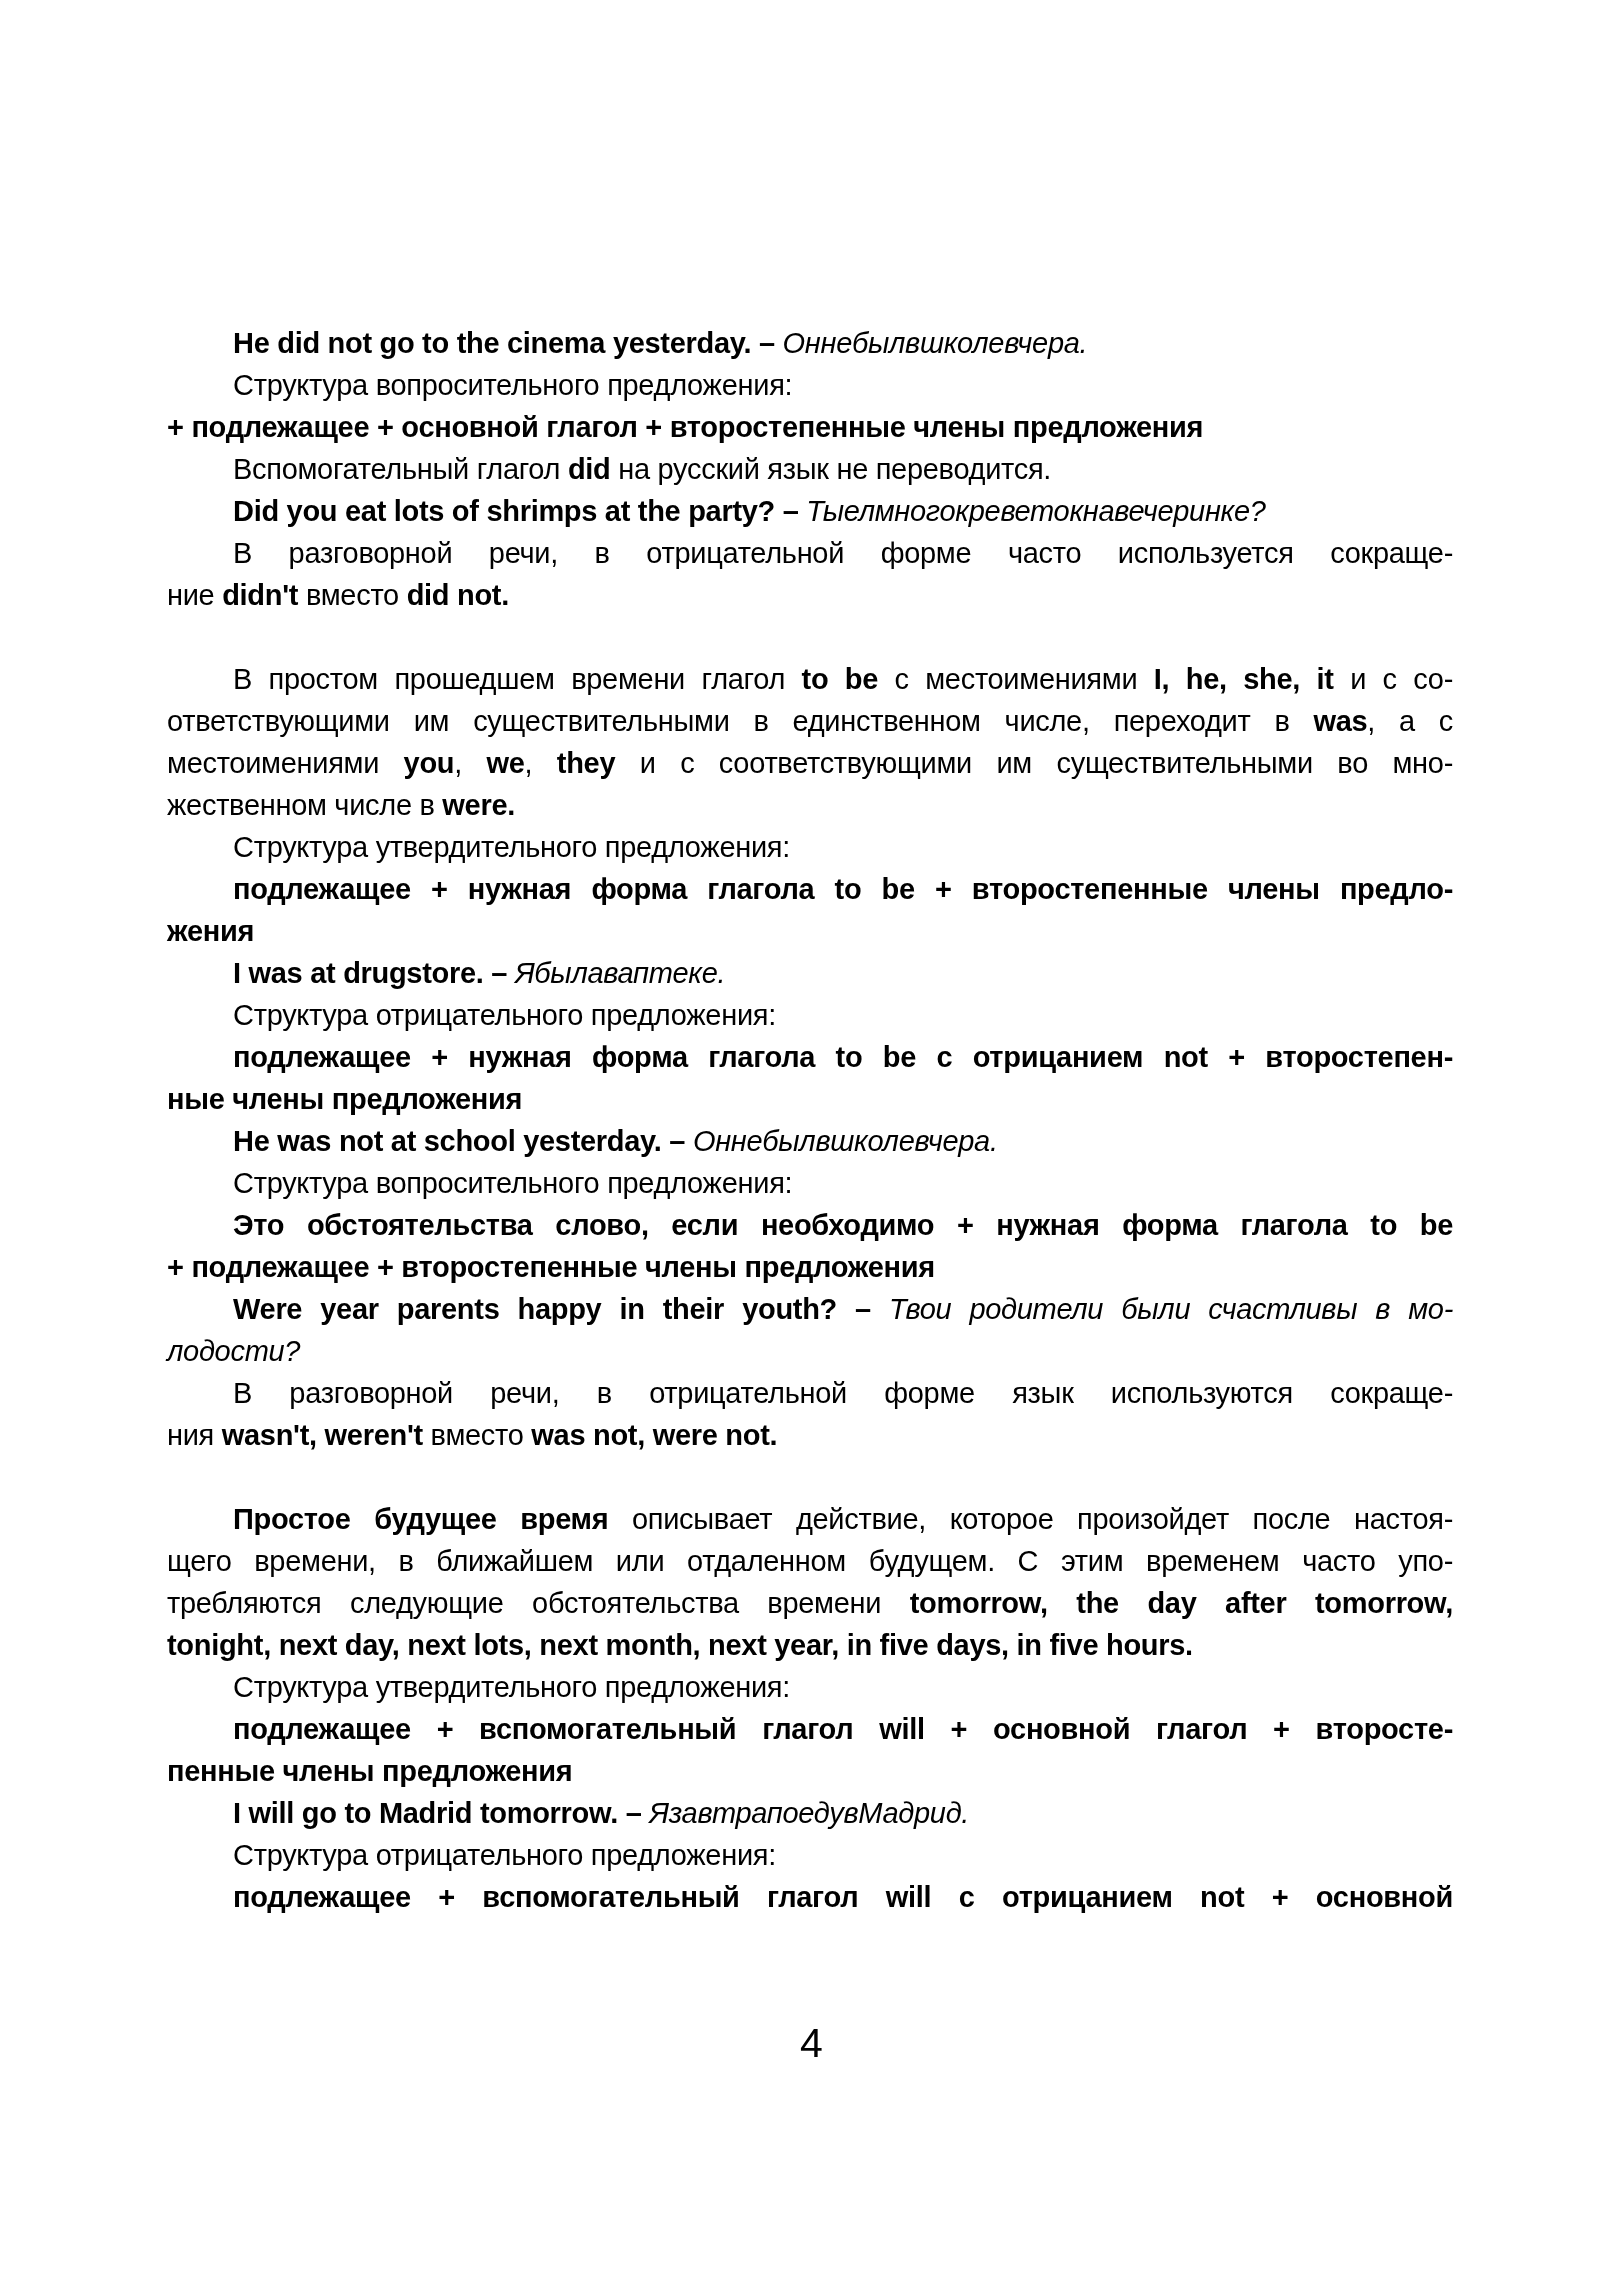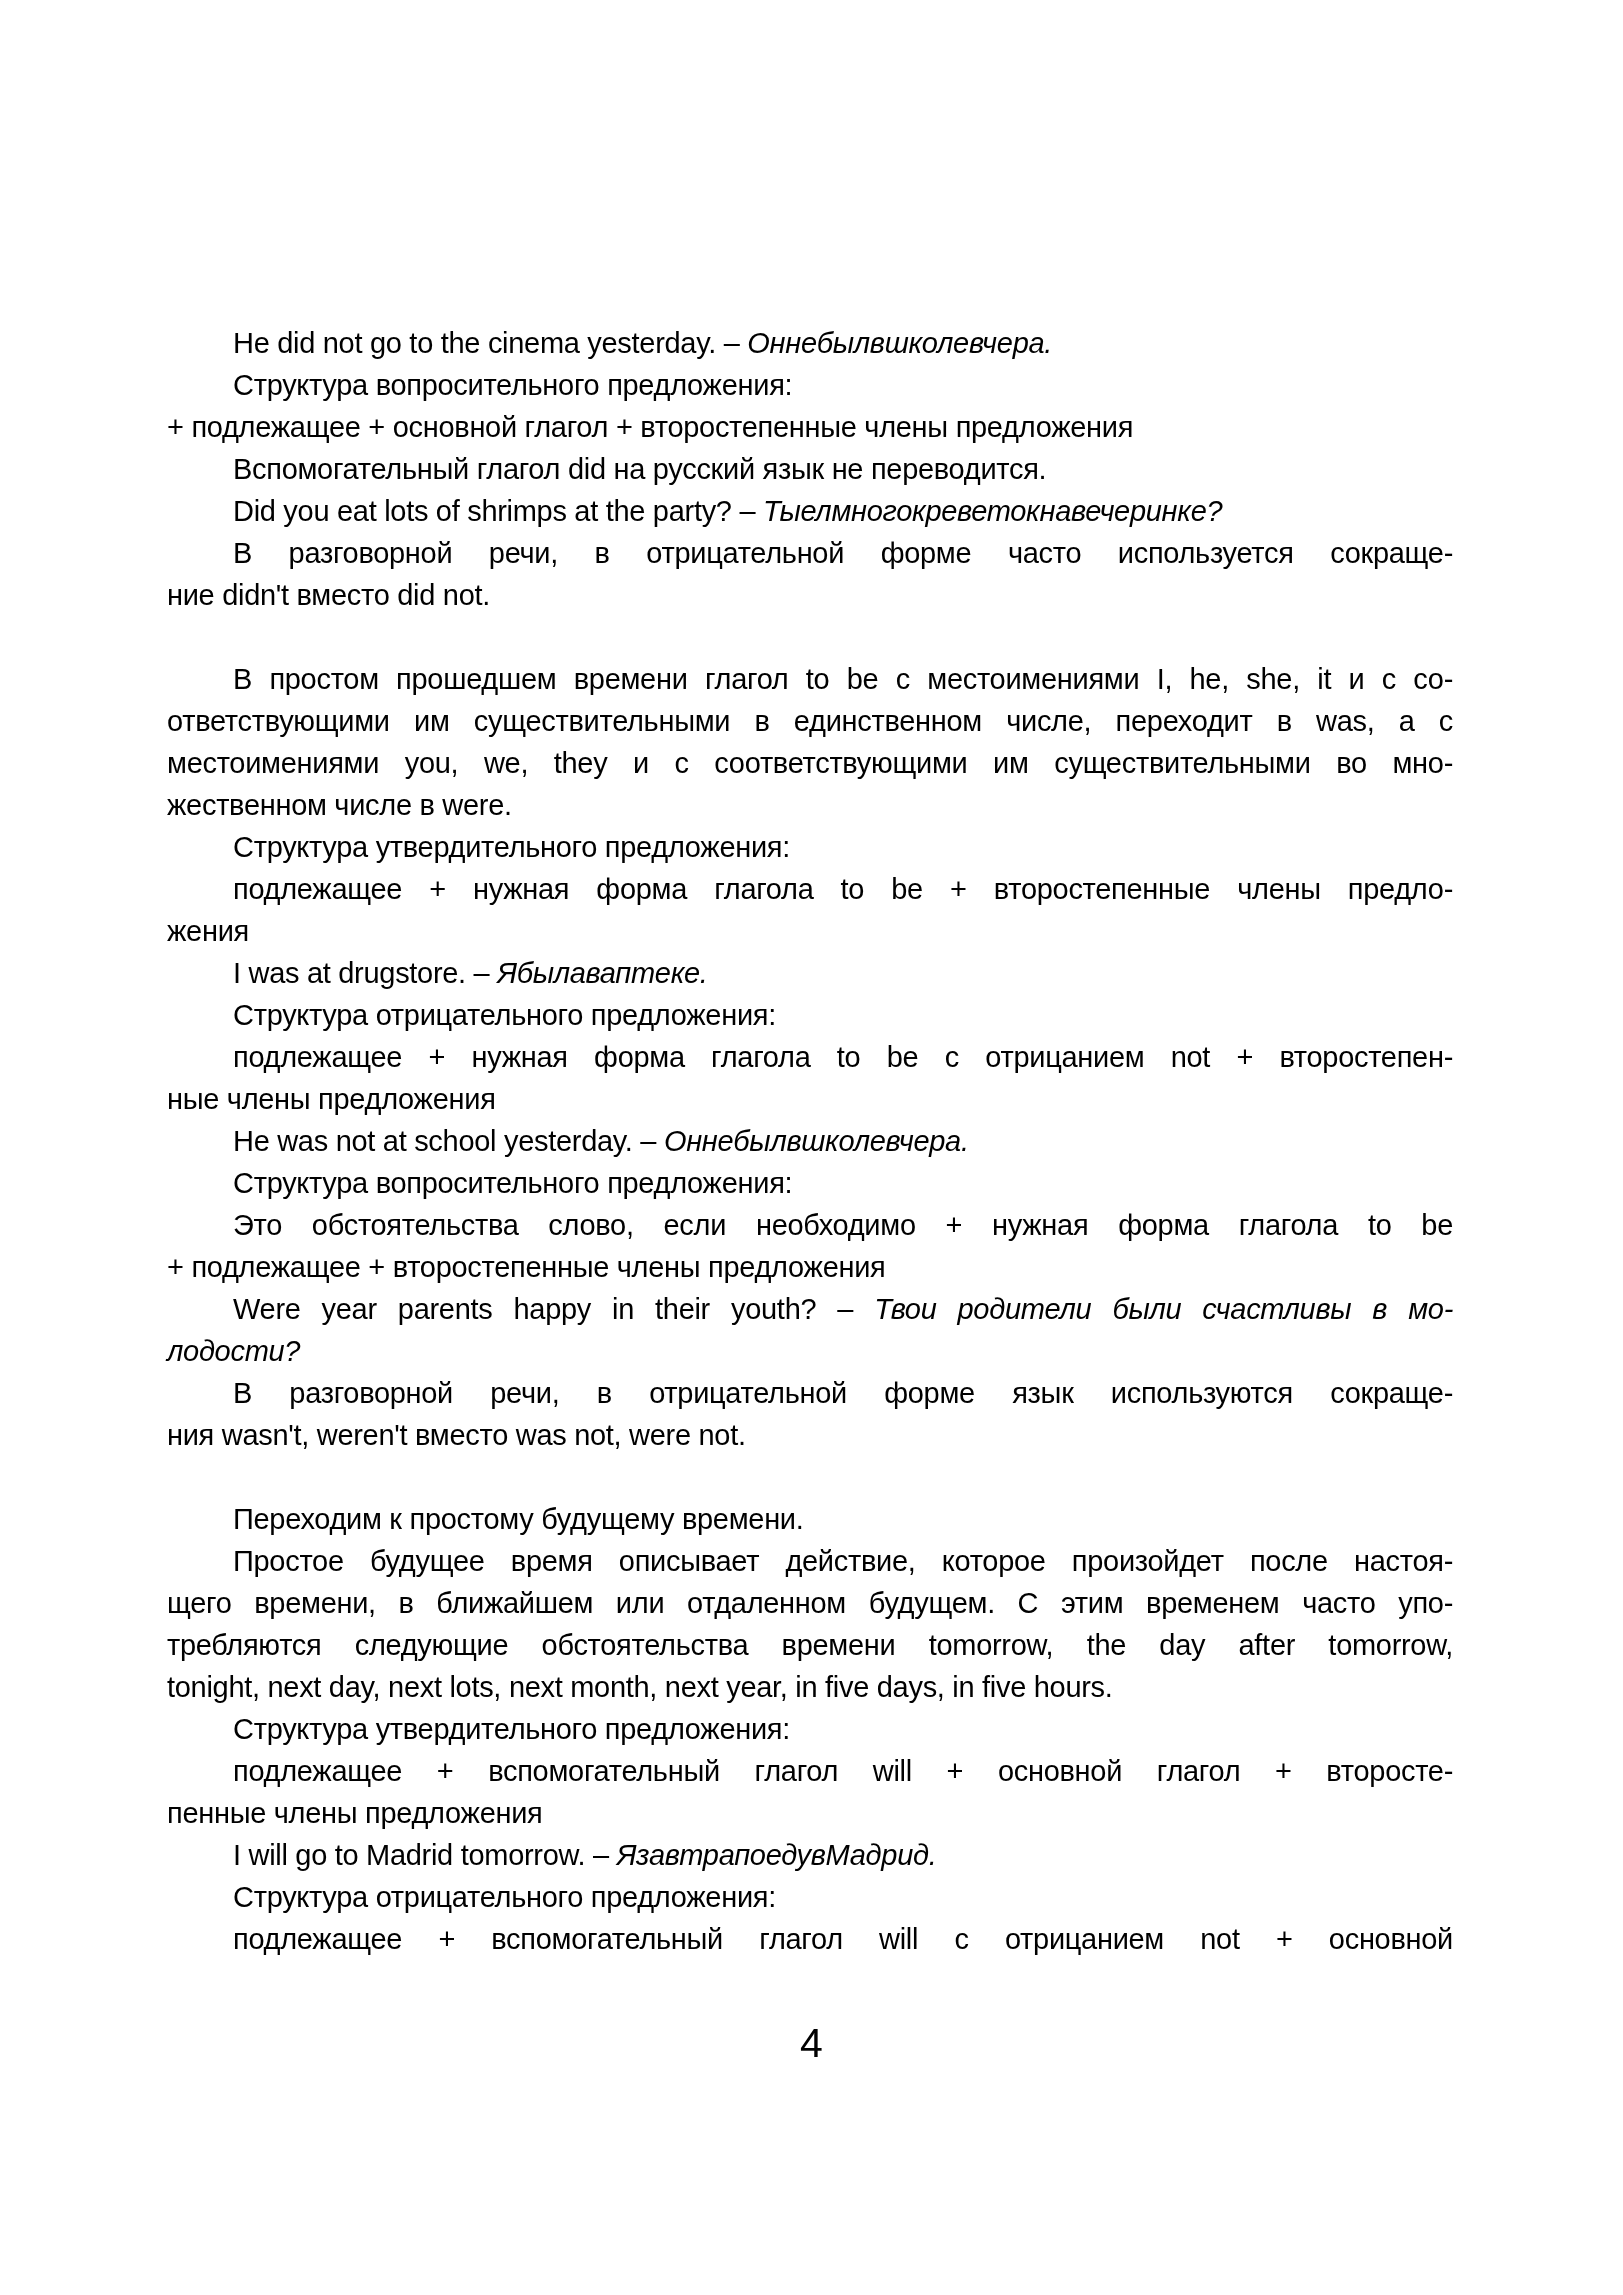--- a/index.html
+++ b/index.html
@@ -15,21 +15,21 @@
   .line {
     height: 42px; line-height: 42px; font-size: 29px;
     white-space: nowrap; overflow: visible;
     letter-spacing: -0.3px;
   }
   .line.indent { padding-left: 66px; }
   .line.justify {
     text-align: justify; text-align-last: justify; white-space: normal;
   }
   .line.blank { height: 42px; }
-  .b { font-weight: normal; margin-top: 32px; }
+  .b { font-weight: bold; margin-top: 32px; }
   .i { font-style: italic; }
   .page-number {
     position: absolute; left: 0; width: 1623px; top: 2018px;
     text-align: center; font-size: 41px; line-height: 50px;
     font-family: "Liberation Sans", "DejaVu Sans", sans-serif;
     color: #000000;
   }
 </style>
 </head>
 <body>
@@ -57,21 +57,20 @@
       <div class="line"><span class="b">ные члены предложения</span></div>
       <div class="line indent"><span class="b">He was not at school yesterday. – </span><span class="i">Оннебылвшколевчера.</span></div>
       <div class="line indent"><span>Структура вопросительного предложения:</span></div>
       <div class="line indent justify"><span class="b">Это обстоятельства слово, если необходимо + нужная форма глагола to be</span></div>
       <div class="line"><span class="b">+ подлежащее + второстепенные члены предложения</span></div>
       <div class="line indent justify"><span class="b">Were year parents happy in their youth? – </span><span class="i">Твои родители были счастливы в мо-</span></div>
       <div class="line"><span class="i">лодости?</span></div>
       <div class="line indent justify"><span>В разговорной речи, в отрицательной форме язык используются сокраще-</span></div>
       <div class="line"><span>ния </span><span class="b">wasn't, weren't</span><span> вместо </span><span class="b">was not, were not.</span></div>
       <div class="line blank"></div>
-      <div class="line indent"><span>Переходим к простому будущему времени.</span></div>
       <div class="line indent justify"><span class="b">Простое будущее время</span><span> описывает действие, которое произойдет после настоя-</span></div>
       <div class="line justify"><span>щего времени, в ближайшем или отдаленном будущем. С этим временем часто упо-</span></div>
       <div class="line justify"><span>требляются следующие обстоятельства времени </span><span class="b">tomorrow, the day after tomorrow,</span></div>
       <div class="line"><span class="b">tonight, next day, next lots, next month, next year, in five days, in five hours.</span></div>
       <div class="line indent"><span>Структура утвердительного предложения:</span></div>
       <div class="line indent justify"><span class="b">подлежащее + вспомогательный глагол will + основной глагол + второсте-</span></div>
       <div class="line"><span class="b">пенные члены предложения</span></div>
       <div class="line indent"><span class="b">I will go to Madrid tomorrow. – </span><span class="i">ЯзавтрапоедувМадрид.</span></div>
       <div class="line indent"><span>Структура отрицательного предложения:</span></div>
       <div class="line indent justify"><span class="b">подлежащее + вспомогательный глагол will с отрицанием not + основной</span></div>

